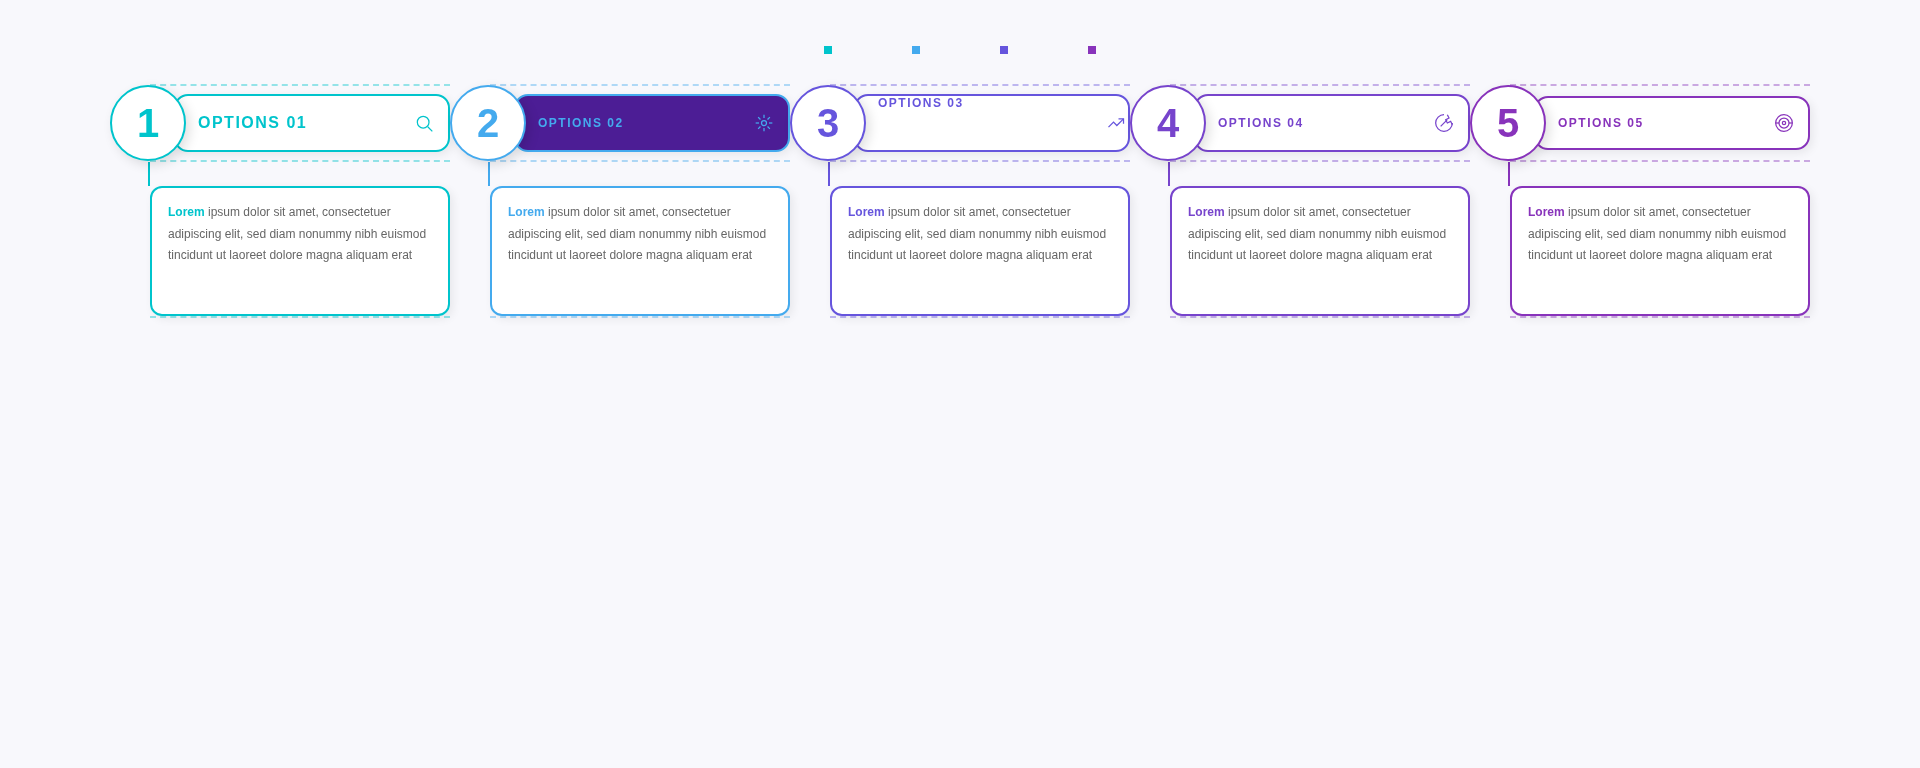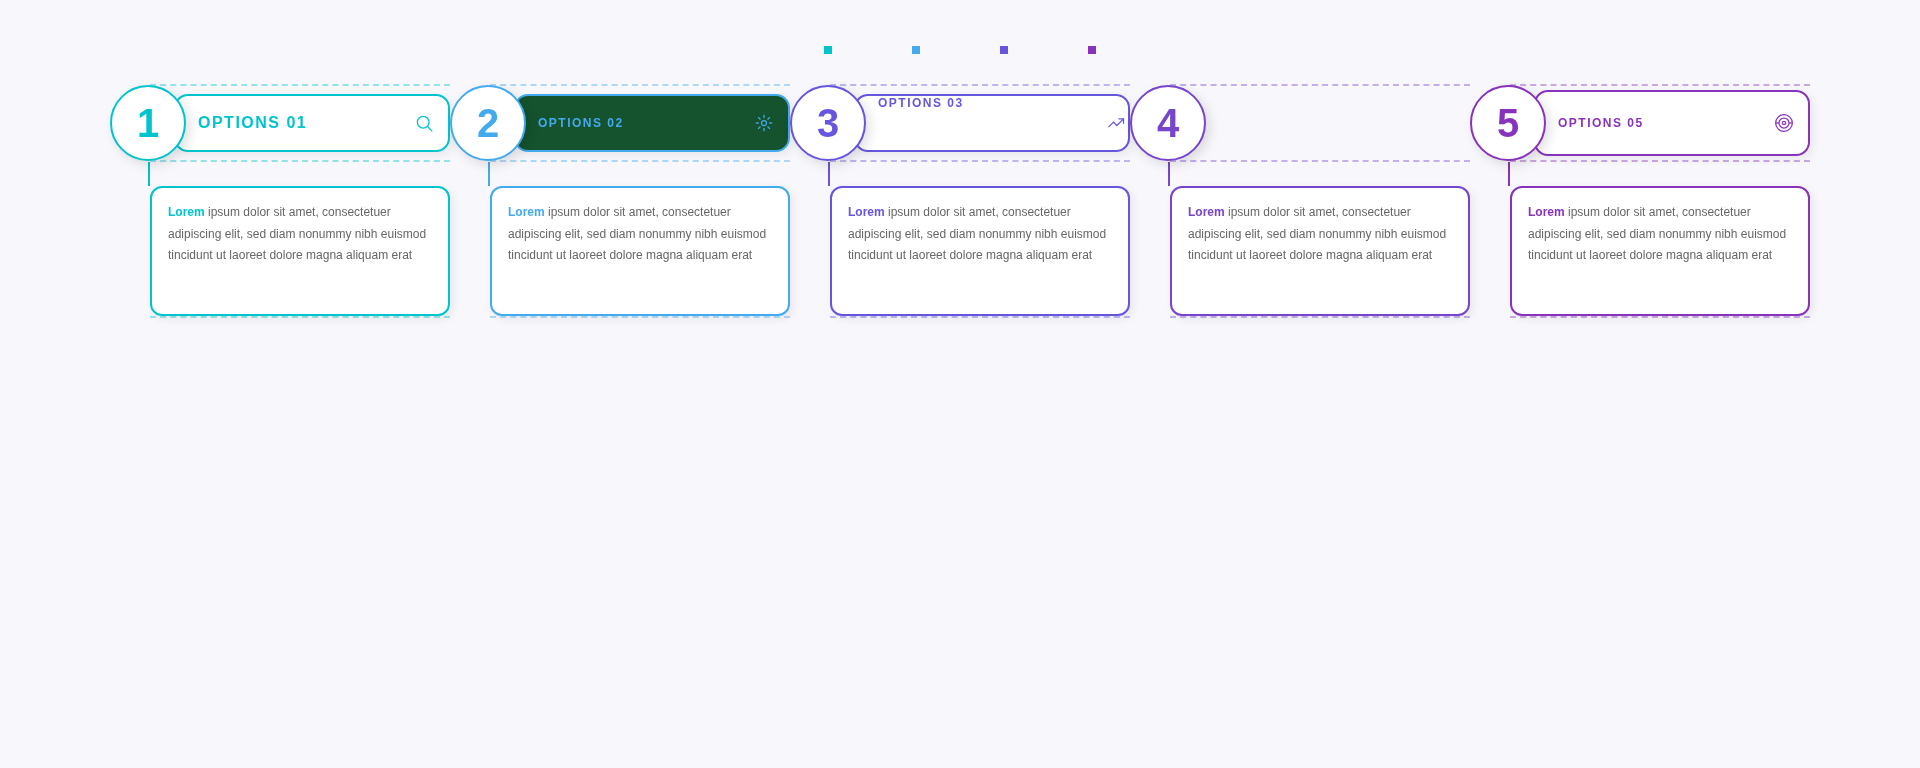--- a/index.html
+++ b/index.html
@@ -97,21 +97,21 @@
     <div style="width: calc(100% - 40px); margin-left: 40px; border-top: 2px dashed #00c4cc; opacity: 0.4; margin-top: 0;"></div>
   </div>
     <div style="display: flex; flex-direction: column; align-items: flex-start; width: 340px; position: relative;">
 
     <div style="width: calc(100% - 40px); margin-left: 40px; border-top: 2px dashed #44aaee; opacity: 0.4; margin-bottom: 0;"></div>
 
     <div style="display: flex; align-items: center; width: 100%; margin-top: -1px; margin-bottom: -1px; position: relative; z-index: 2;">
       <div style="width: 76px; height: 76px; border-radius: 50%; border: 2px solid #44aaee; background: white; display: flex; align-items: center; justify-content: center; flex-shrink: 0; box-shadow: 4px 4px 12px rgba(0,0,0,0.12); position: relative; z-index: 2;">
         <span style="font-size: 40px; font-weight: bold; color: #44aaee;">2</span>
       </div>
-      <div style="flex: 1; height: 58px; border-radius: 14px; border: 2px solid #44aaee; background: #14532d; display: flex; align-items: center; justify-content: space-between; padding: 0 14px 0 22px; margin-left: -12px; box-shadow: 3px 3px 10px rgba(0,0,0,0.07); z-index: 1;">
+      <div style="flex: 1; height: 58px; border-radius: 14px; border: 2px solid #44aaee; background: #4c1d95; display: flex; align-items: center; justify-content: space-between; padding: 0 14px 0 22px; margin-left: -12px; box-shadow: 3px 3px 10px rgba(0,0,0,0.07); z-index: 1;">
         <span style="font-size: 12px; font-weight: 700; letter-spacing: 1.5px; text-transform: uppercase; color: #44aaee;">OPTIONS 02</span>
         <span style="color: #44aaee; display: flex; align-items: center;">
             <svg width="20" height="20" viewBox="0 0 24 24" fill="none" stroke="currentColor" stroke-width="1.5">
     <circle cx="12" cy="12" r="3"></circle>
     <line x1="12" y1="2" x2="12" y2="6"></line>
     <line x1="12" y1="18" x2="12" y2="22"></line>
     <line x1="2" y1="12" x2="6" y2="12"></line>
     <line x1="18" y1="12" x2="22" y2="12"></line>
     <line x1="4.93" y1="4.93" x2="7.76" y2="7.76"></line>
     <line x1="16.24" y1="16.24" x2="19.07" y2="19.07"></line>
@@ -166,20 +166,30 @@
     <div style="width: calc(100% - 40px); margin-left: 40px; border-top: 2px dashed #6655dd; opacity: 0.4; margin-top: 0;"></div>
   </div>
     <div style="display: flex; flex-direction: column; align-items: flex-start; width: 340px; position: relative;">
 
     <div style="width: calc(100% - 40px); margin-left: 40px; border-top: 2px dashed #7744cc; opacity: 0.4; margin-bottom: 0;"></div>
 
     <div style="display: flex; align-items: center; width: 100%; margin-top: -1px; margin-bottom: -1px; position: relative; z-index: 2;">
       <div style="width: 76px; height: 76px; border-radius: 50%; border: 2px solid #7744cc; background: white; display: flex; align-items: center; justify-content: center; flex-shrink: 0; box-shadow: 4px 4px 12px rgba(0,0,0,0.12); position: relative; z-index: 2;">
         <span style="font-size: 40px; font-weight: bold; color: #7744cc;">4</span>
       </div>
+      <div style="flex: 1; height: 58px; border-radius: 14px; border: 2px solid #7744cc; background: white; display: flex; align-items: center; justify-content: space-between; padding: 0 14px 0 22px; margin-left: -12px; box-shadow: 3px 3px 10px rgba(0,0,0,0.07); z-index: 1;">
+        <span style="font-size: 12px; font-weight: 700; letter-spacing: 1.5px; text-transform: uppercase; color: #7744cc;">OPTIONS 04</span>
+        <span style="color: #7744cc; display: flex; align-items: center;">
+            <svg width="20" height="20" viewBox="0 0 24 24" fill="none" stroke="currentColor" stroke-width="1.5">
+    <path d="M12 2C6.5 2 2 6.5 2 12s4.5 10 10 10 10-4.5 10-10"></path>
+    <path d="M16 2l2 4-4 2 2 4 4-2 2 4"></path>
+    <line x1="8" y1="16" x2="16" y2="8"></line>
+  </svg>
+          </span>
+      </div>
     </div>
 
     <div style="width: calc(100% - 40px); margin-left: 40px; border-top: 2px dashed #7744cc; opacity: 0.4; margin-top: 0; margin-bottom: 0;"></div>
 
     <div style="width: 2px; height: 24px; background: #7744cc; margin-left: 38px;"></div>
 
     <div style="width: calc(100% - 40px); margin-left: 40px; border: 2px solid #7744cc; border-radius: 12px; background: white; padding: 14px 16px; box-shadow: 3px 3px 10px rgba(0,0,0,0.07); min-height: 130px;">
       <div style="font-size: 12px; line-height: 1.8; color: #666;">
         <span style="color: #7744cc; font-weight: 700;">Lorem</span> ipsum dolor sit amet, consectetuer adipiscing elit, sed diam nonummy nibh euismod tincidunt ut laoreet dolore magna aliquam erat
       </div>
@@ -188,21 +198,21 @@
     <div style="width: calc(100% - 40px); margin-left: 40px; border-top: 2px dashed #7744cc; opacity: 0.4; margin-top: 0;"></div>
   </div>
     <div style="display: flex; flex-direction: column; align-items: flex-start; width: 340px; position: relative;">
 
     <div style="width: calc(100% - 40px); margin-left: 40px; border-top: 2px dashed #8833bb; opacity: 0.4; margin-bottom: 0;"></div>
 
     <div style="display: flex; align-items: center; width: 100%; margin-top: -1px; margin-bottom: -1px; position: relative; z-index: 2;">
       <div style="width: 76px; height: 76px; border-radius: 50%; border: 2px solid #8833bb; background: white; display: flex; align-items: center; justify-content: center; flex-shrink: 0; box-shadow: 4px 4px 12px rgba(0,0,0,0.12); position: relative; z-index: 2;">
         <span style="font-size: 40px; font-weight: bold; color: #8833bb;">5</span>
       </div>
-      <div style="flex: 1; height: 66px; border-radius: 14px; border: 2px solid #8833bb; background: white; display: flex; align-items: center; justify-content: space-between; padding: 0 14px 0 22px; margin-left: -12px; box-shadow: 3px 3px 10px rgba(0,0,0,0.07); z-index: 1;">
+      <div style="flex: 1; height: 54px; border-radius: 14px; border: 2px solid #8833bb; background: white; display: flex; align-items: center; justify-content: space-between; padding: 0 14px 0 22px; margin-left: -12px; box-shadow: 3px 3px 10px rgba(0,0,0,0.07); z-index: 1;">
         <span style="font-size: 12px; font-weight: 700; letter-spacing: 1.5px; text-transform: uppercase; color: #8833bb;">OPTIONS 05</span>
         <span style="color: #8833bb; display: flex; align-items: center;">
             <svg width="20" height="20" viewBox="0 0 24 24" fill="none" stroke="currentColor" stroke-width="1.5">
     <circle cx="12" cy="12" r="10"></circle>
     <circle cx="12" cy="12" r="6"></circle>
     <circle cx="12" cy="12" r="2"></circle>
     <line x1="22" y1="12" x2="18" y2="12"></line>
     <line x1="6" y1="12" x2="2" y2="12"></line>
   </svg>
           </span>

